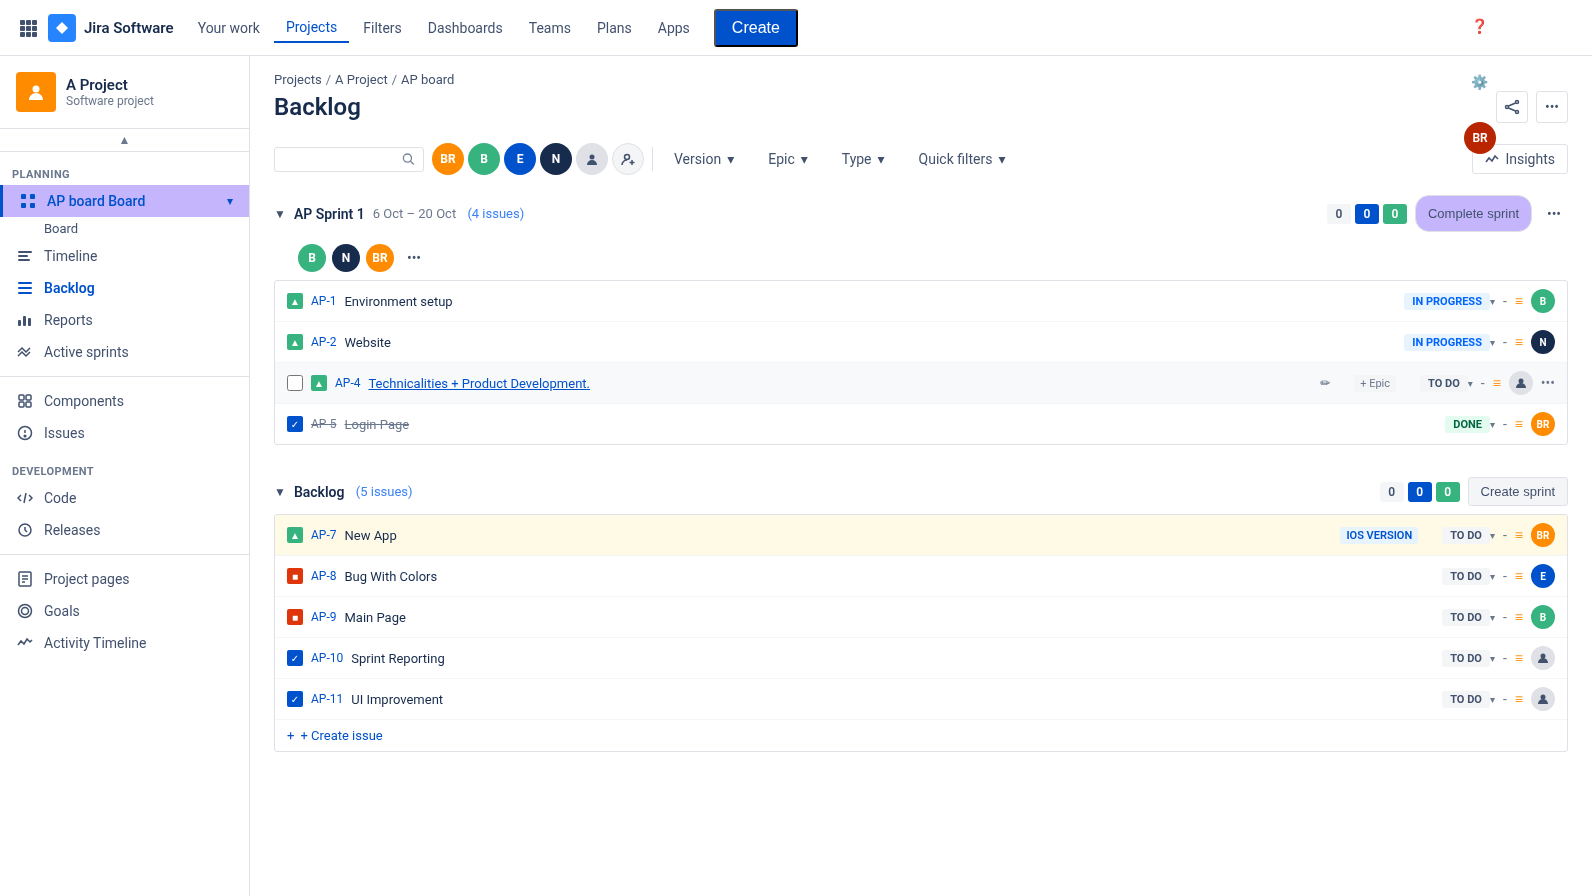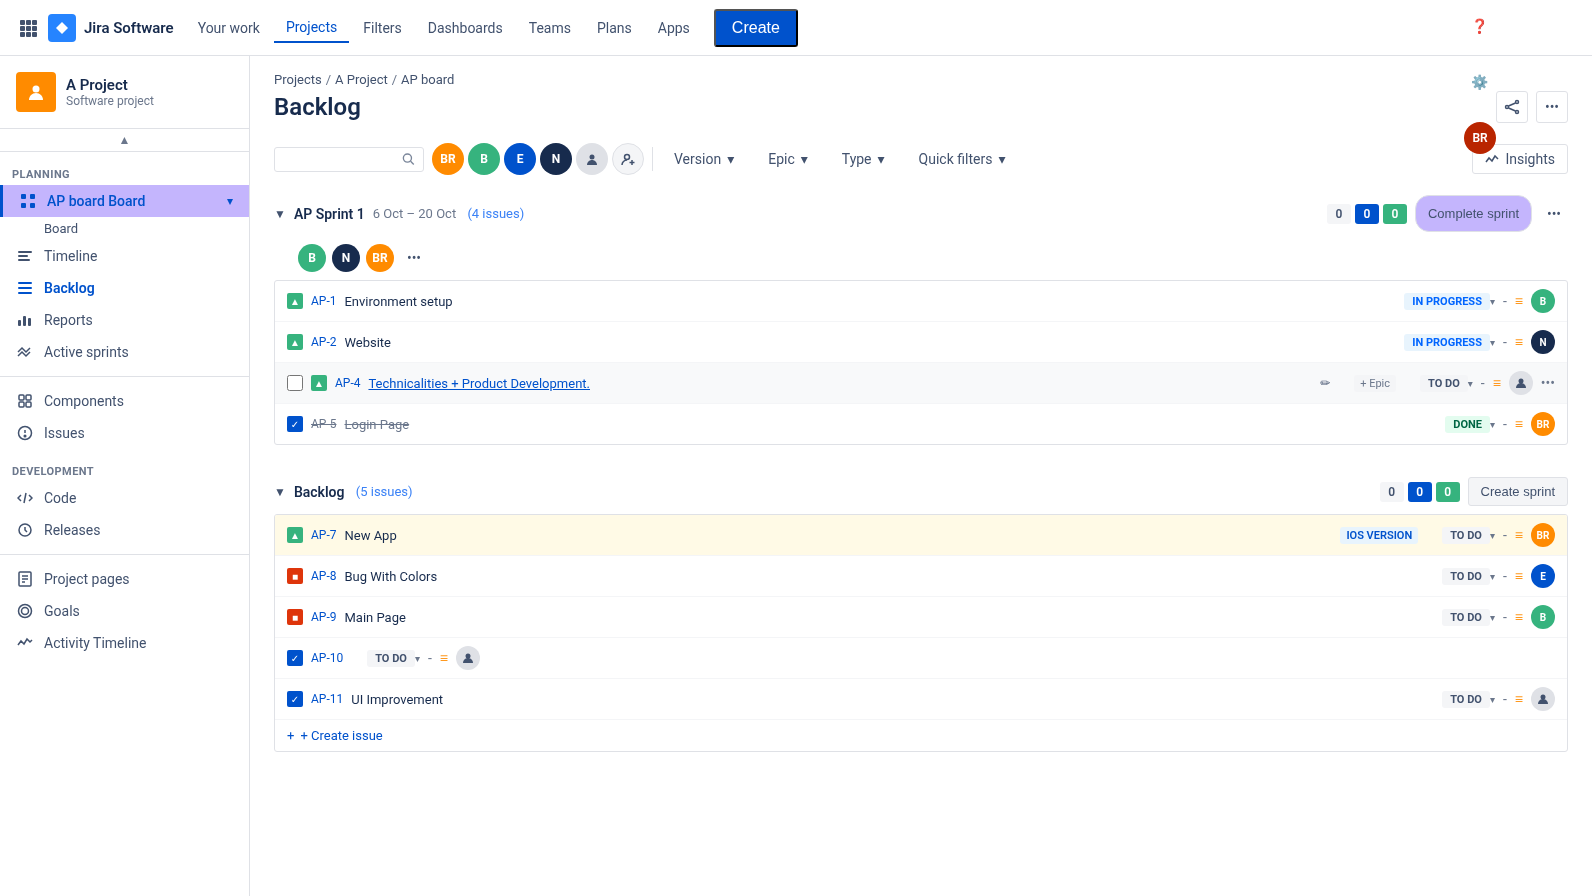--- a/index.html
+++ b/index.html
@@ -558,20 +558,21 @@
               <span class="status-arrow">▾</span>
             </div>
             <span class="issue-priority">-</span>
             <span class="issue-effort">≡</span>
             <div class="issue-assignee-av" style="background:#36b37e;">B</div>
           </div>
 
           <div class="issue-row">
             <div class="issue-type-icon" style="background:#0052cc;color:#fff;border-radius:2px;">✓</div>
             <span class="issue-key">AP-10</span>
+            <span class="issue-name">Sprint Reporting</span>
             <div class="issue-status">
               <span class="status-badge status-todo">TO DO</span>
               <span class="status-arrow">▾</span>
             </div>
             <span class="issue-priority">-</span>
             <span class="issue-effort">≡</span>
             <div class="issue-assignee-av" style="background:#dfe1e6;">
               <svg width="12" height="12" viewBox="0 0 12 12" fill="#42526e">
                   <circle cx="6" cy="4" r="2.5"></circle>
                   <path d="M1 11c0-2.76 2.24-5 5-5s5 2.24 5 5"></path>

